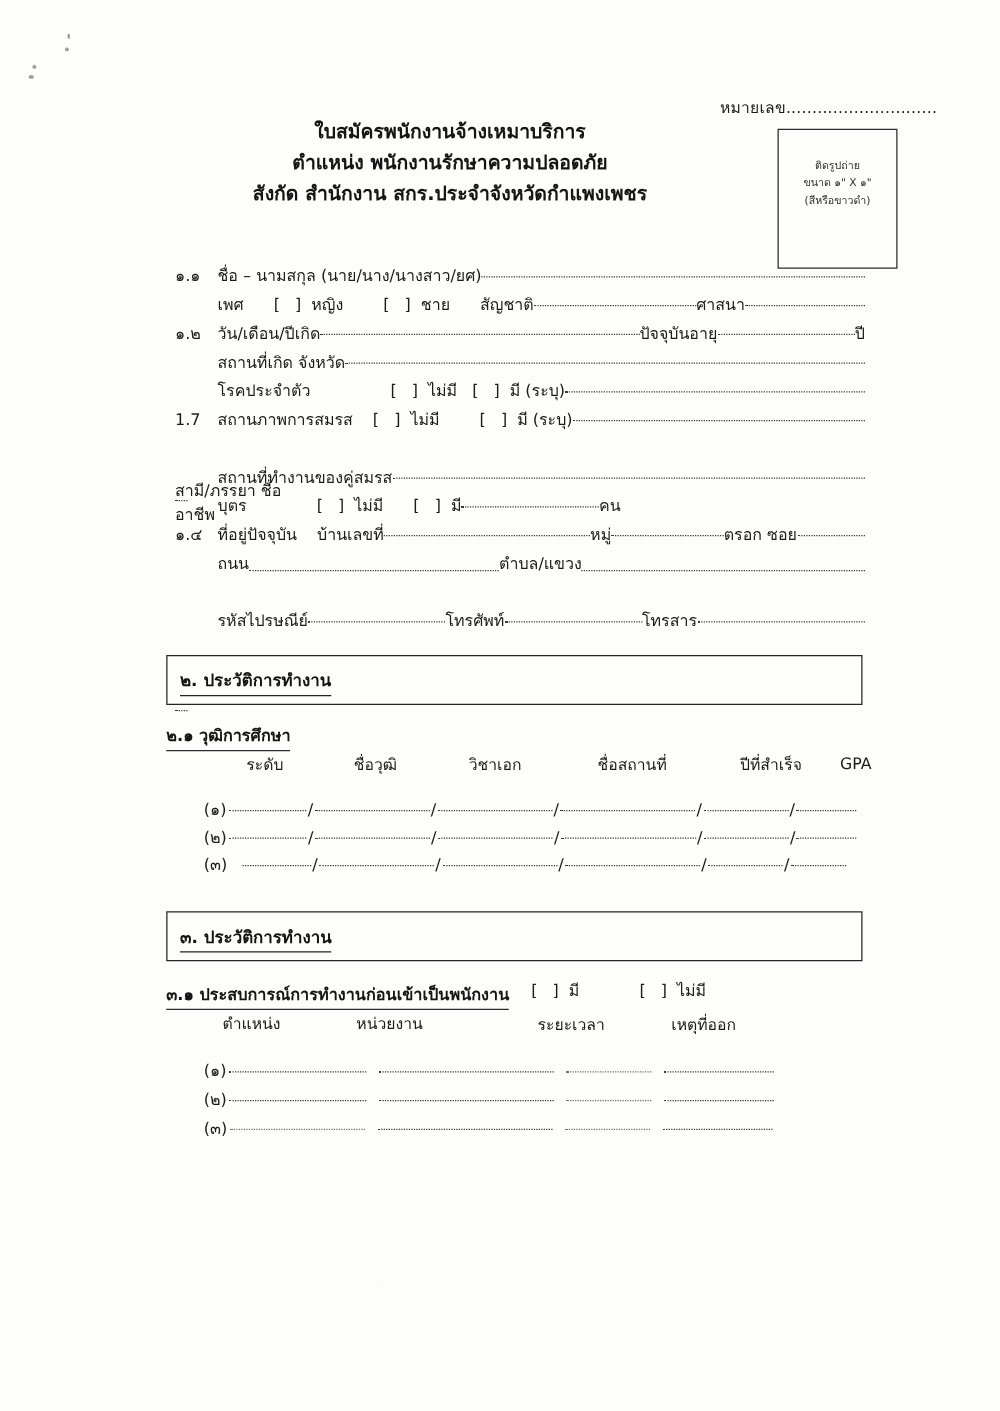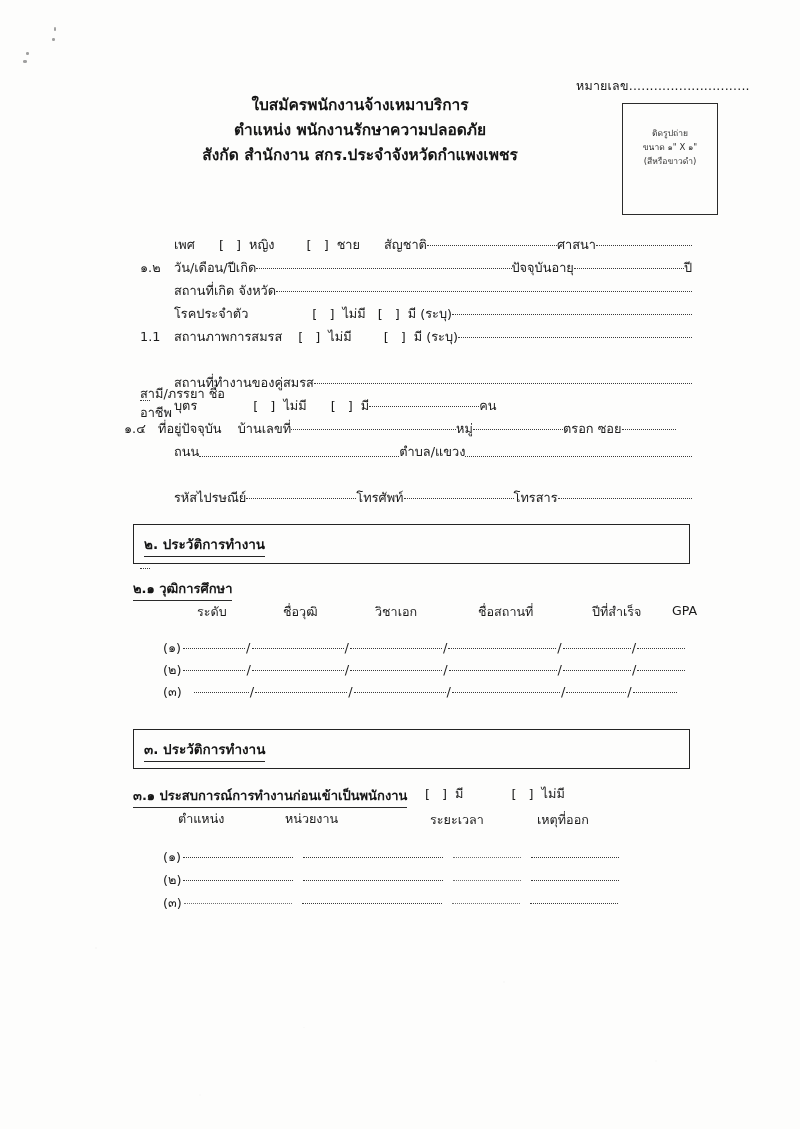--- a/index.html
+++ b/index.html
@@ -216,20 +216,25 @@
     <div>ขนาด ๑" X ๑"</div>
     <div>(สีหรือขาวดำ)</div>
   </div>
 
   <div class="title-block">
     <div class="tline">ใบสมัครพนักงานจ้างเหมาบริการ</div>
     <div class="tline">ตำแหน่ง พนักงานรักษาความปลอดภัย</div>
     <div class="tline">สังกัด สำนักงาน สกร.ประจำจังหวัดกำแพงเพชร</div>
   </div>
 
+  <div class="row" style="left:140px;top:213px;width:552px;">
+    <span class="num">๑.๑</span>
+    <span class="lbl">ชื่อ – นามสกุล (นาย/นาง/นางสาว/ยศ)</span>
+    <span class="dots"></span>
+  </div>
 
   <div class="row" style="left:140px;top:236px;width:552px;">
     <span class="num"></span>
     <span class="lbl">เพศ</span>
     <span class="gap24"></span>
     <span class="cb">[   ]</span>
     <span class="gap4"></span>
     <span class="lbl">หญิง</span>
     <span class="gap32"></span>
     <span class="cb">[   ]</span>
@@ -268,21 +273,21 @@
     <span class="gap12"></span>
     <span class="cb">[   ]</span>
     <span class="gap4"></span>
     <span class="lbl">มี</span>
     <span class="gap4"></span>
     <span class="lbl">(ระบุ)</span>
     <span class="dots"></span>
   </div>
 
   <div class="row" style="left:140px;top:328px;width:552px;">
-    <span class="num">1.1</span>
+    <span class="num">1.7</span>
     <span class="lbl">สถานภาพการสมรส</span>
     <span class="gap16"></span>
     <span class="cb">[   ]</span>
     <span class="gap4"></span>
     <span class="lbl">ไม่มี</span>
     <span class="gap32"></span>
     <span class="cb">[   ]</span>
     <span class="gap4"></span>
     <span class="lbl">มี</span>
     <span class="gap4"></span>
@@ -313,21 +318,21 @@
     <span class="gap4"></span>
     <span class="lbl">ไม่มี</span>
     <span class="gap24"></span>
     <span class="cb">[   ]</span>
     <span class="gap4"></span>
     <span class="lbl">มี</span>
     <span class="dots w110"></span>
     <span class="lbl">คน</span>
   </div>
 
-  <div class="row" style="left:124px;top:420px;width:552px;">
+  <div class="row" style="left:140px;top:420px;width:552px;">
     <span class="num">๑.๔</span>
     <span class="lbl">ที่อยู่ปัจจุบัน</span>
     <span class="gap16"></span>
     <span class="lbl">บ้านเลขที่</span>
     <span class="dots w165"></span>
     <span class="lbl">หมู่</span>
     <span class="dots w90"></span>
     <span class="lbl">ตรอก ซอย</span>
     <span class="dots"></span>
   </div>

